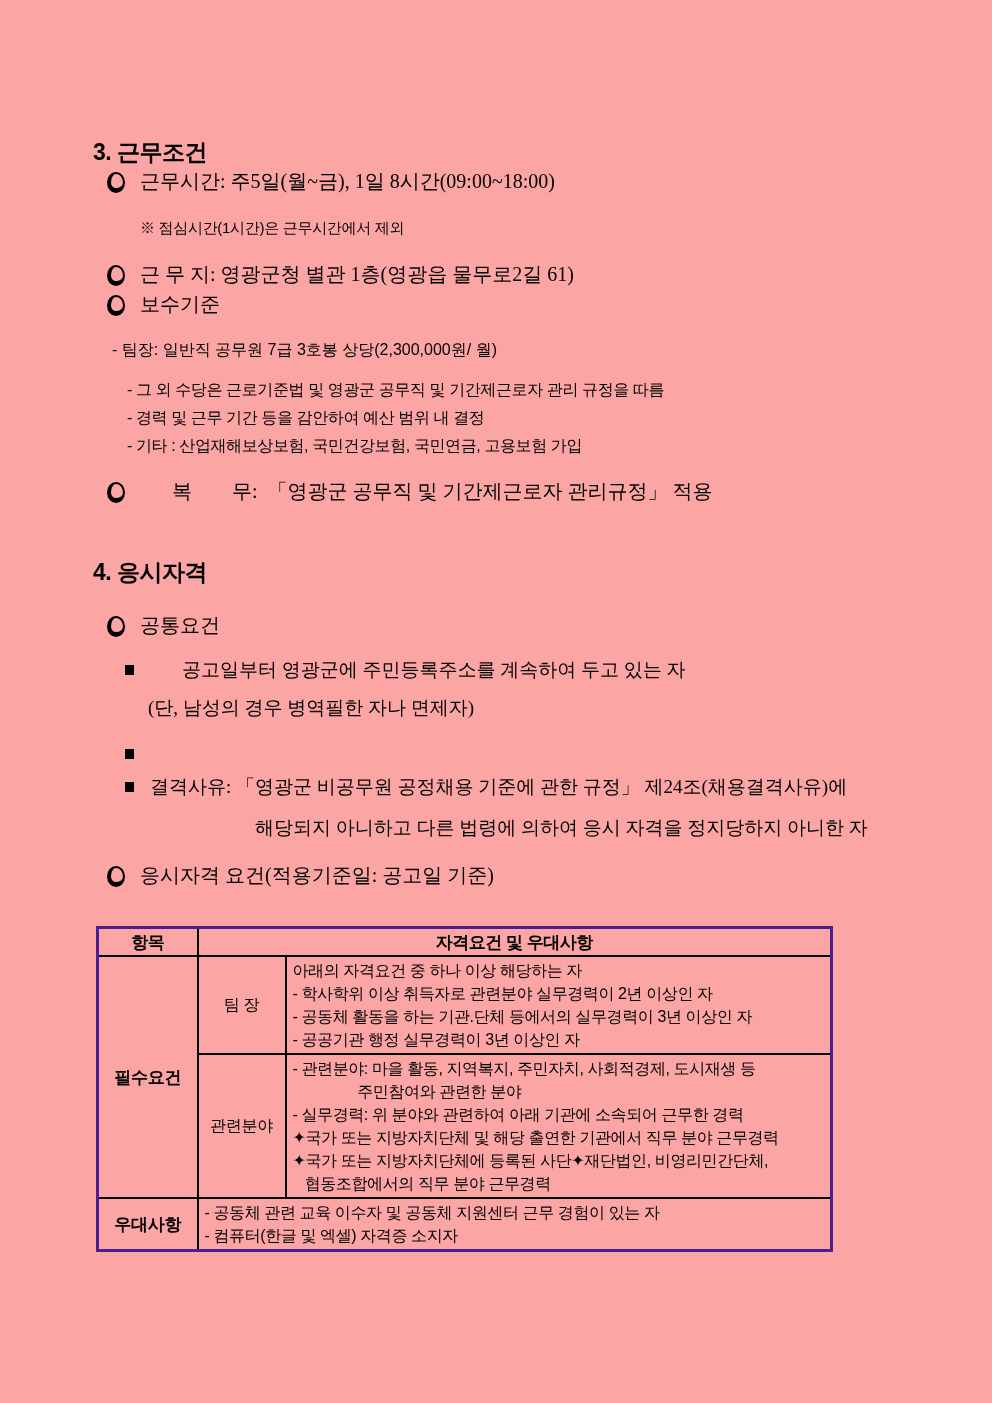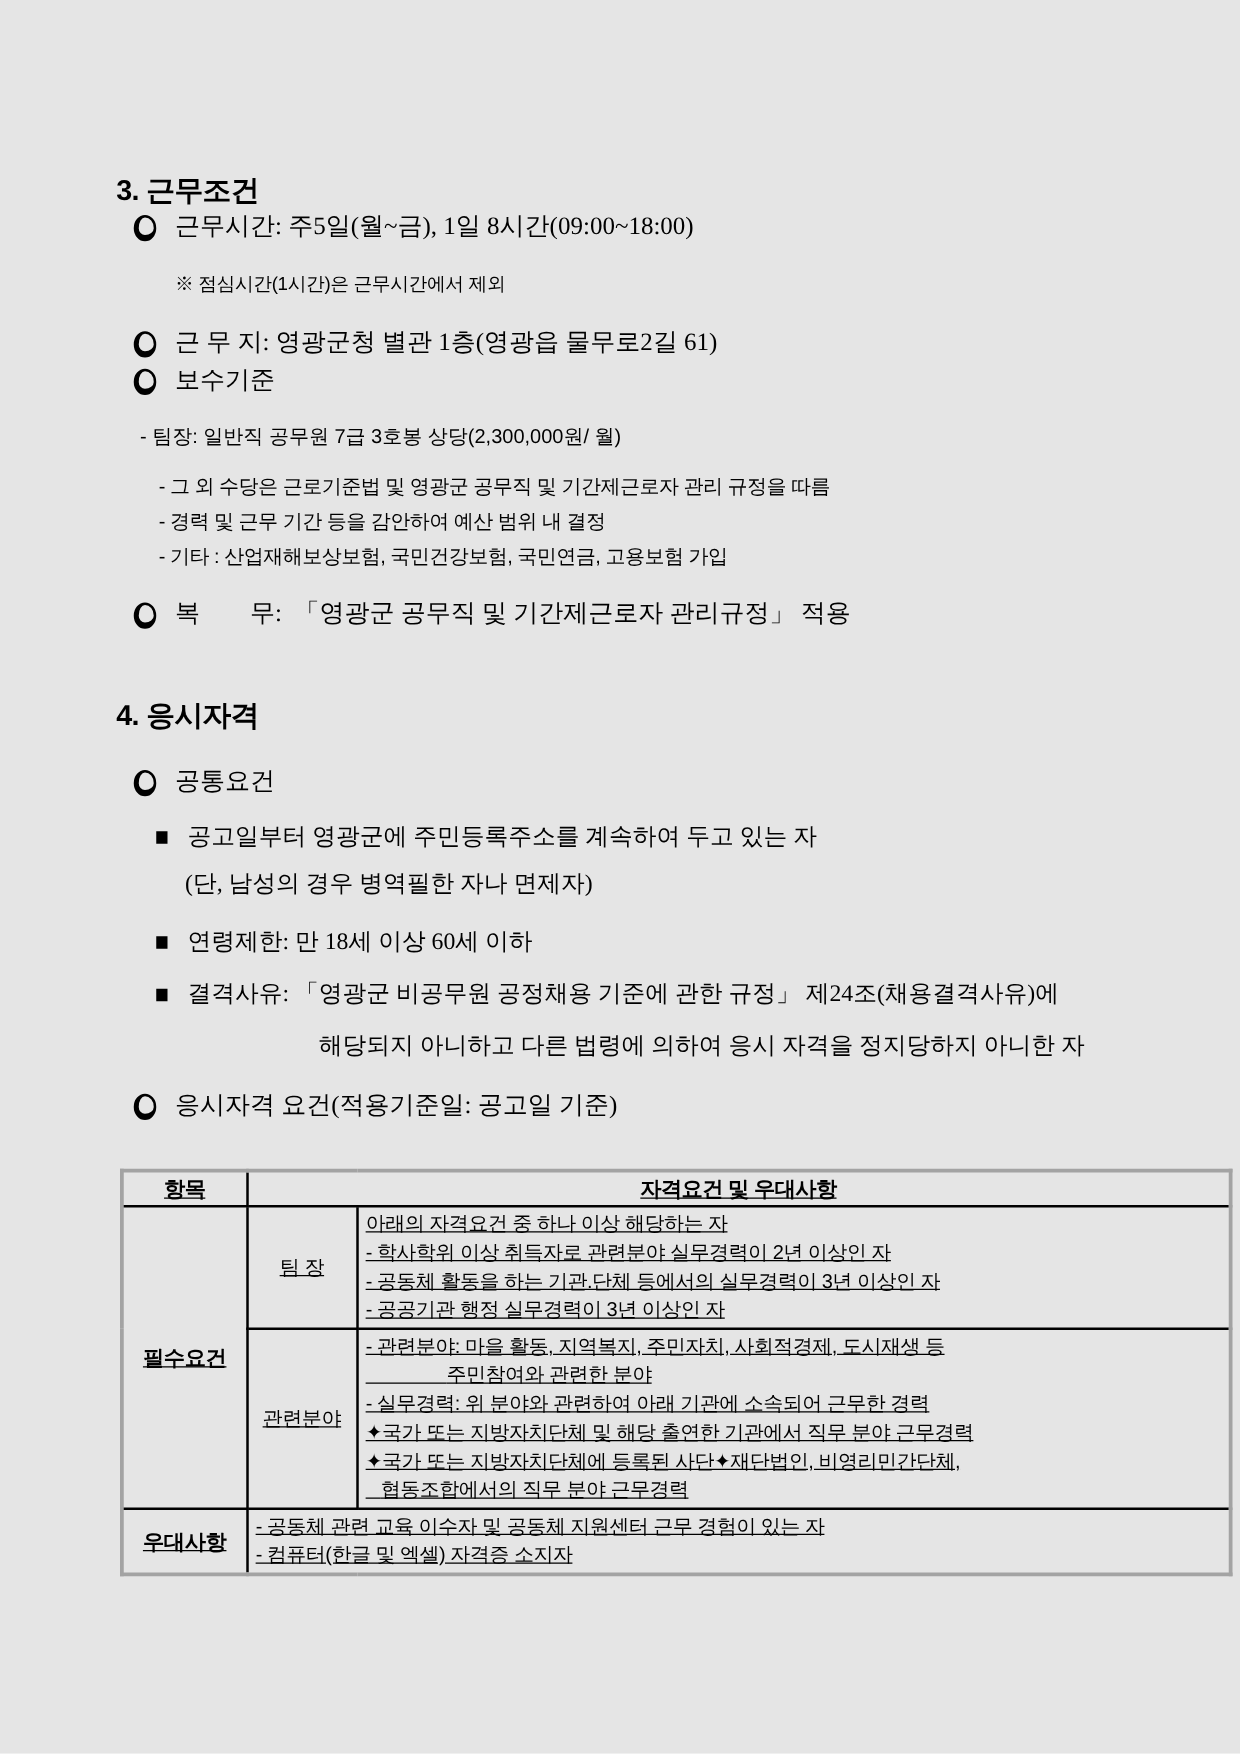--- a/index.html
+++ b/index.html
@@ -4,21 +4,21 @@
 <style>
   html, body {
     margin: 0;
     padding: 0;
     background: #ffffff;
   }
   .page {
     position: relative;
     width: 992px;
     height: 1403px;
-    background: #e5e5e5;
+    background: #fca5a5;
     color: #000000;
     overflow: hidden;
   }
   .content {
     position: absolute;
     left: 93px;
     top: 138px;
     width: 806px;
   }
 
@@ -99,35 +99,34 @@
   .cont-disq {
     font-family: "Liberation Serif", serif;
     font-size: 19px;
     line-height: 28px;
     margin: 13px 0 0 162px;
     white-space: pre-wrap;
   }
   .mt26 { }
   .mt20 { margin-top: 21px; }
   .mt24 { margin-top: 24px; }
-  .mt16 { margin-top: 16px; }
+  .mt16 { margin-top: 16px; gap: 32px; }
   .mt14 { margin-top: 14px; }
   .mt18 { margin-top: 18px; }
   .mt34 { margin-top: 52px; }
 
   table.qual {
     border-collapse: collapse;
     margin: 36px 0 0 3px;
-    width: 890px;
+    width: 737px;
     table-layout: fixed;
-    border: 3px solid #a3a3a3;
+    border: 3px solid #4c1d95;
     font-family: "Liberation Sans", sans-serif;
     font-size: 16px;
     color: #000000;
-    text-decoration: underline;
   }
   table.qual th, table.qual td {
     border: 2px solid #000000;
     padding: 2px 6px;
     vertical-align: middle;
   }
   table.qual th {
     font-weight: bold;
     font-size: 17px;
     text-align: center;
@@ -193,21 +192,20 @@
 
     <div class="sq-item mt16">
       <span class="sq-bullet"></span>
       <span>공고일부터 영광군에 주민등록주소를 계속하여 두고 있는 자</span>
     </div>
 
     <div class="cont-residency">(단, 남성의 경우 병역필한 자나 면제자)</div>
 
     <div class="sq-item mt18">
       <span class="sq-bullet"></span>
-      <span>연령제한: 만 18세 이상 60세 이하</span>
     </div>
 
     <div class="sq-item mt14">
       <span class="sq-bullet"></span>
       <span>결격사유: 「영광군 비공무원 공정채용 기준에 관한 규정」 제24조(채용결격사유)에</span>
     </div>
 
     <div class="cont-disq">해당되지 아니하고 다른 법령에 의하여 응시 자격을 정지당하지 아니한 자</div>
 
     <div class="o-item mt18">

